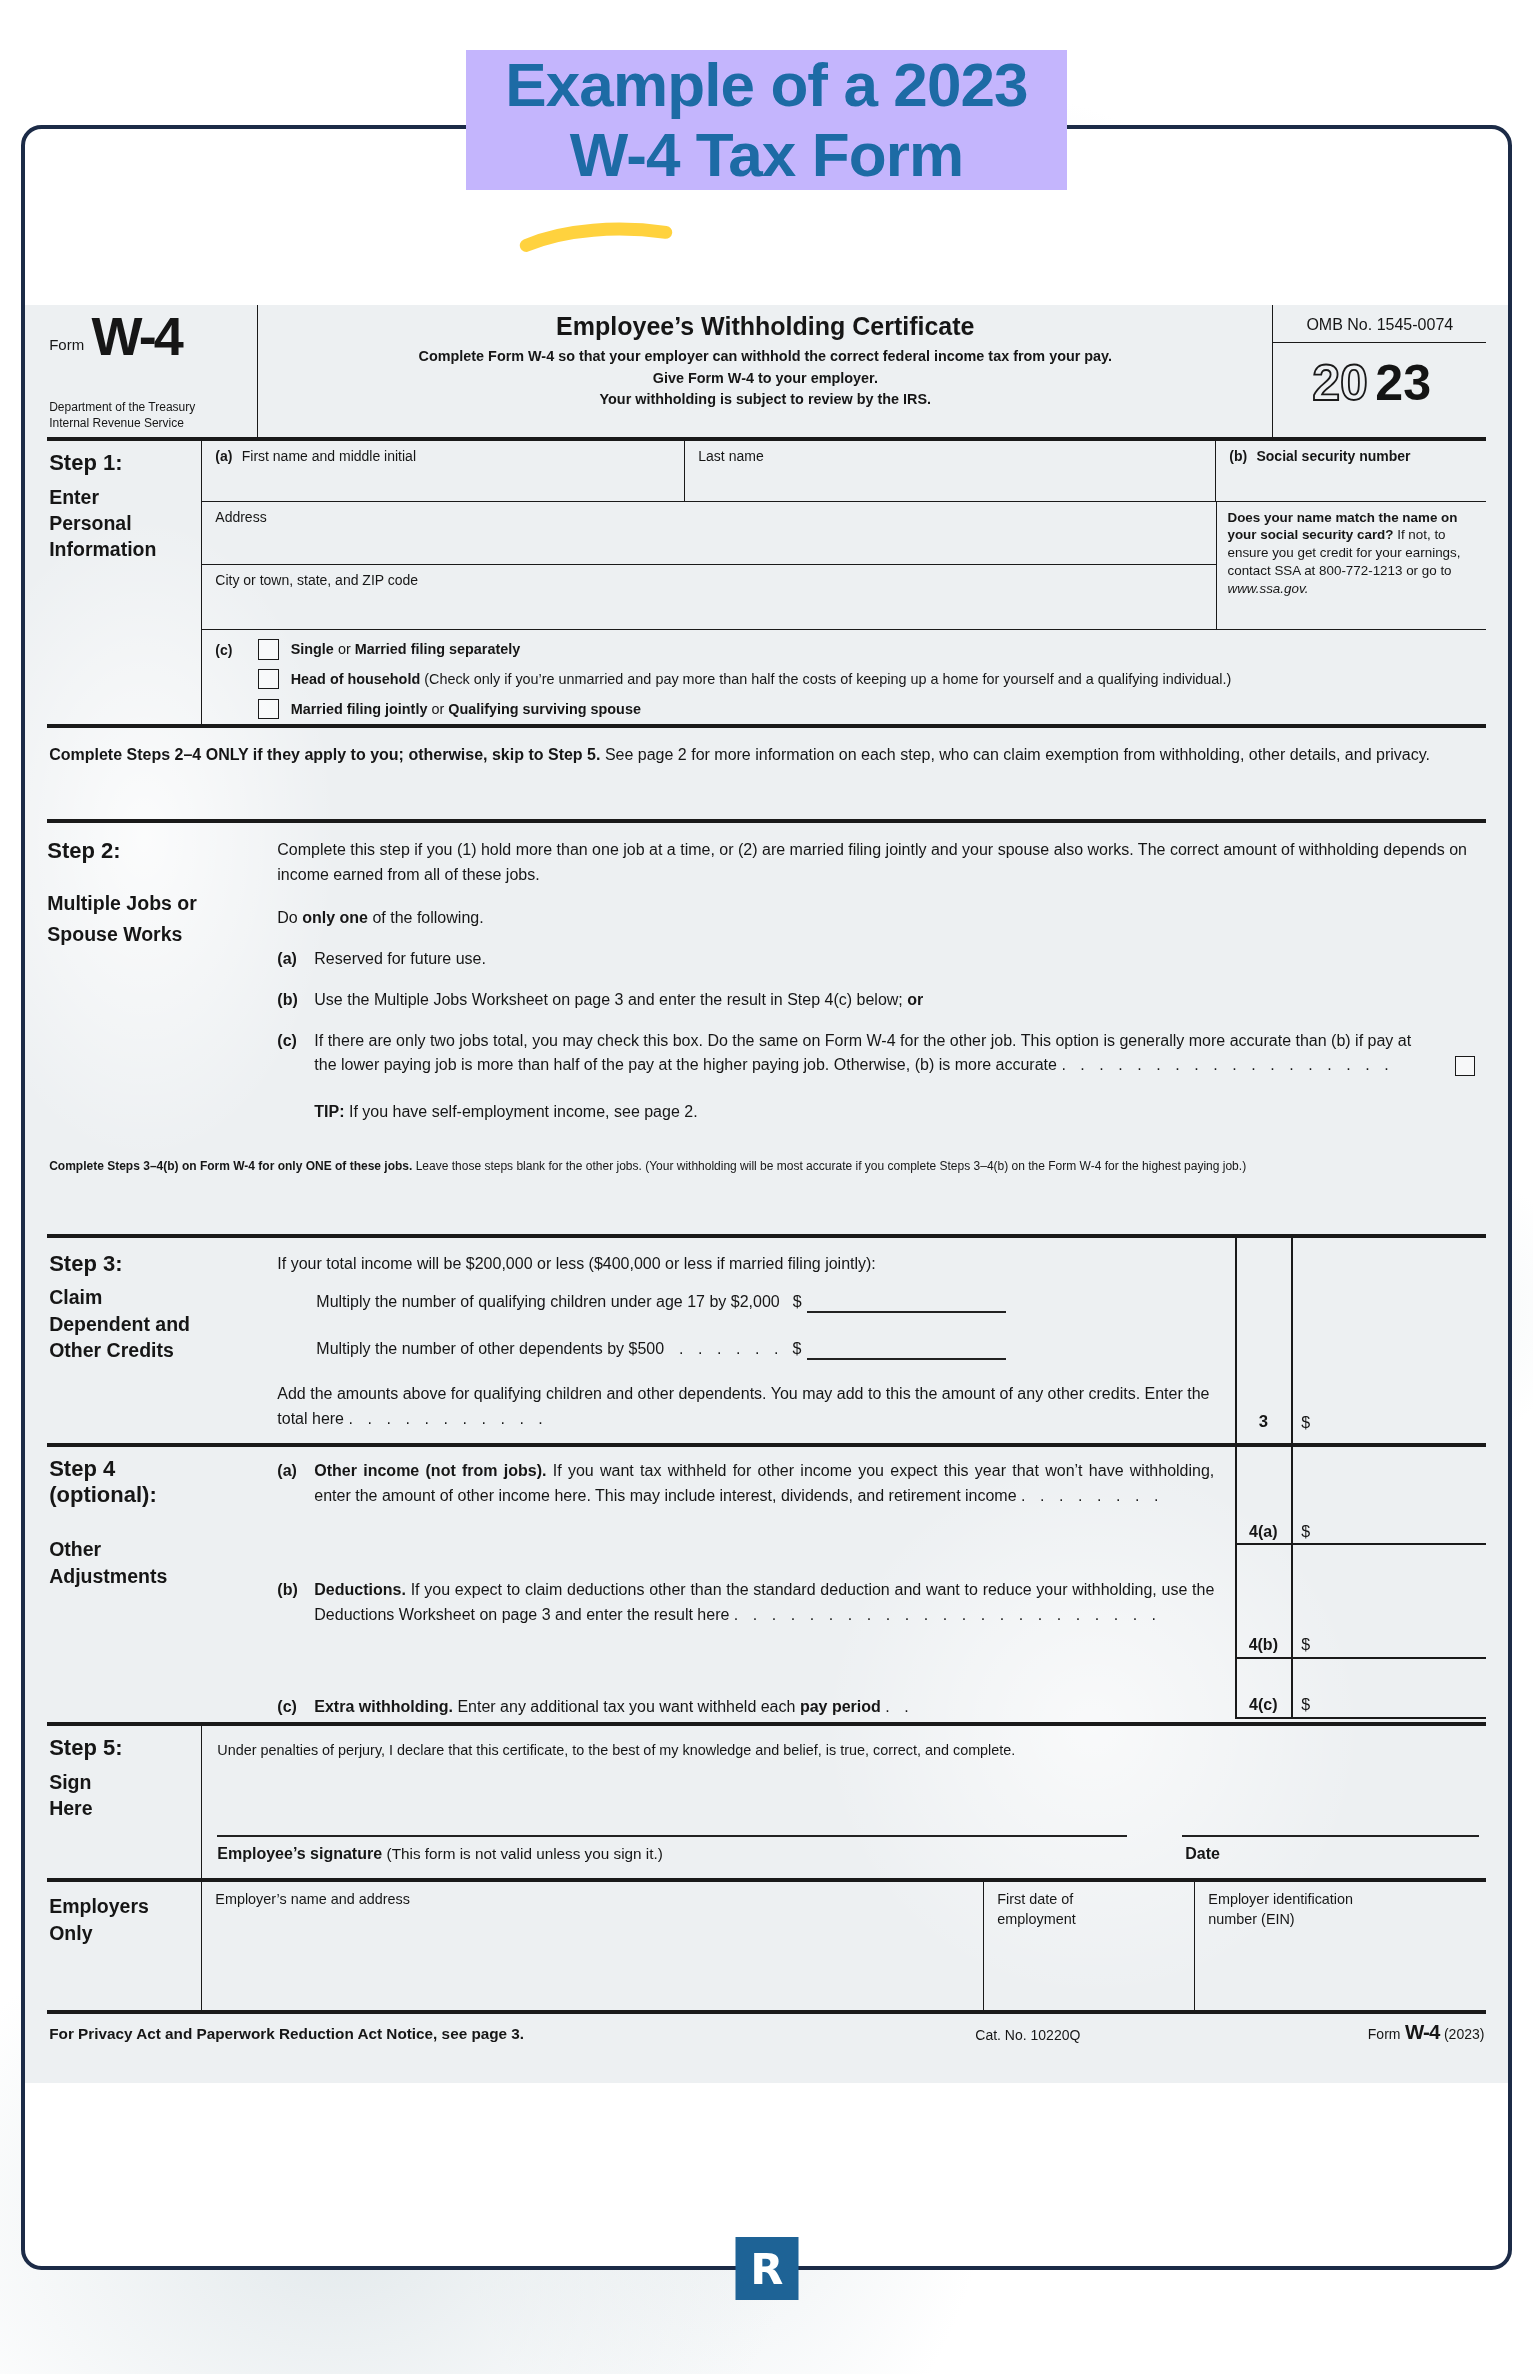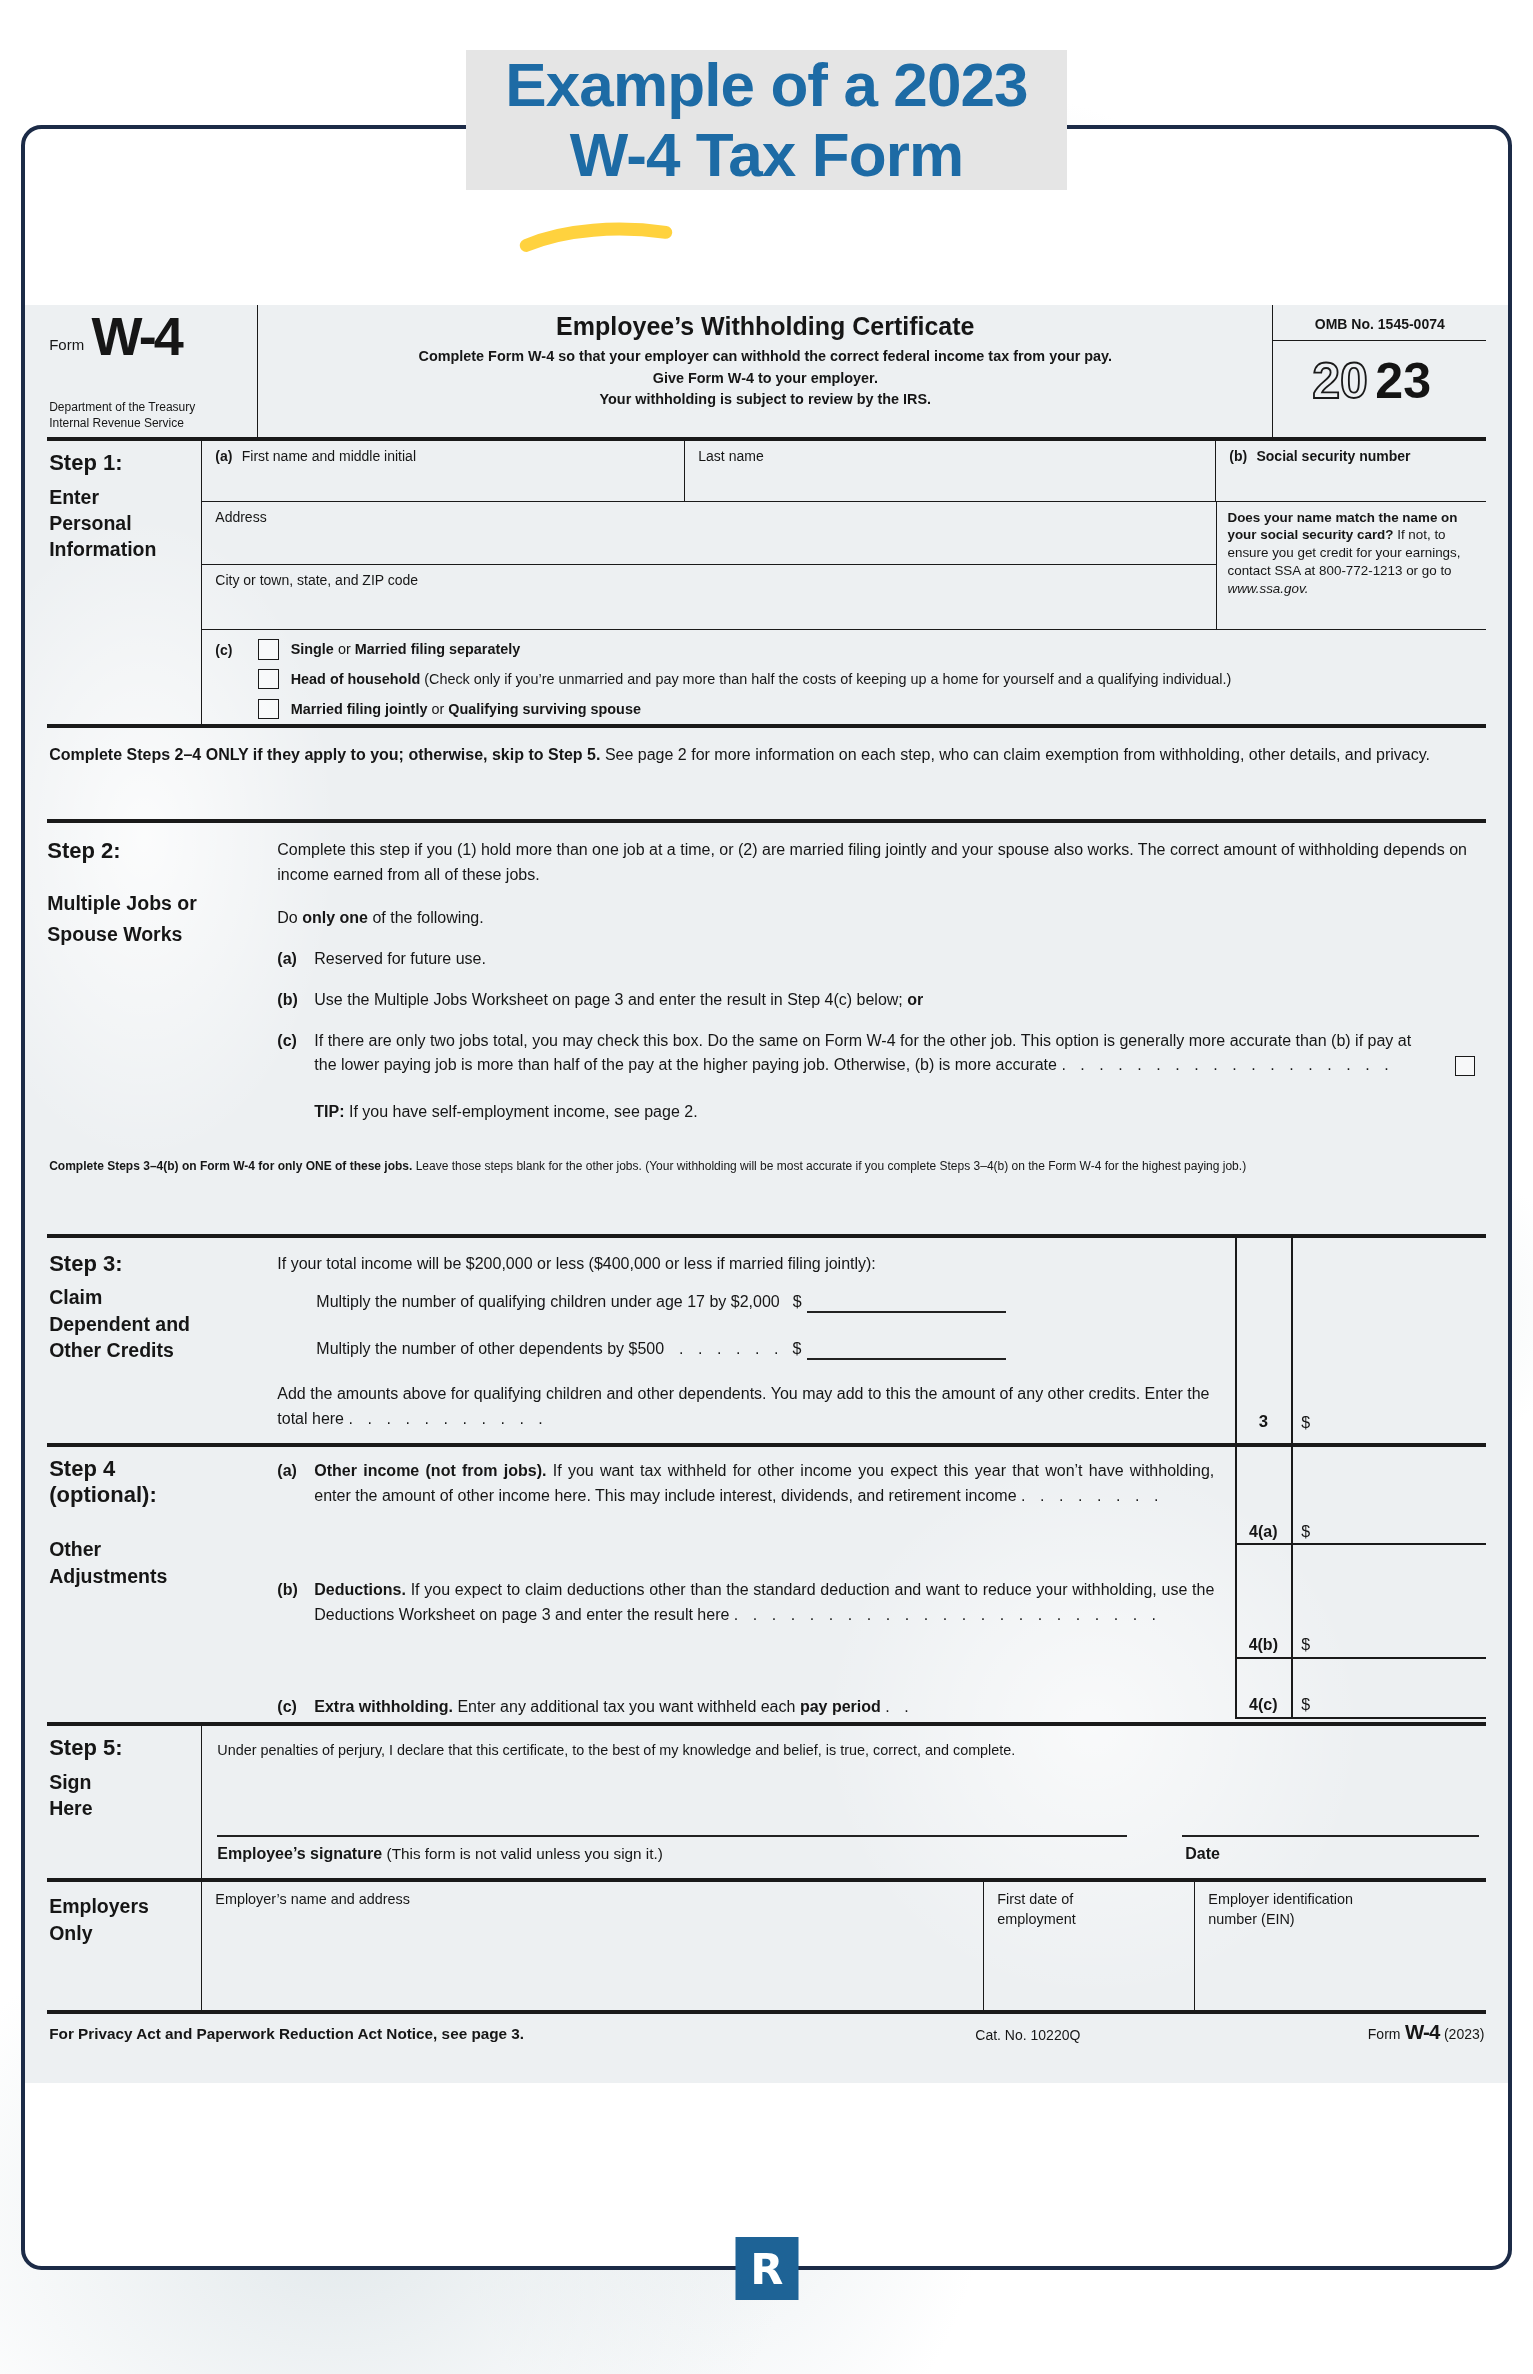--- a/index.html
+++ b/index.html
@@ -12,21 +12,21 @@
     background:
       radial-gradient(ellipse 482px 352px at 62% 14%, rgba(226,233,236,.85), rgba(226,233,236,0) 70%),
       radial-gradient(ellipse 649px 482px at 22% 94%, rgba(224,231,234,.9), rgba(224,231,234,0) 70%),
       radial-gradient(ellipse 390px 594px at 47% 88%, rgba(228,234,237,.8), rgba(228,234,237,0) 72%),
       radial-gradient(ellipse 334px 241px at 88% 55%, rgba(229,235,237,.7), rgba(229,235,237,0) 70%),
       #ffffff;
   }
 
   
   .page-title { position:absolute; top:50px; left:0; right:0; text-align:center; z-index:5; }
-  .page-title .tbox { display:inline-block; position:relative; background:#e5e5e5; padding:0 39px; }
+  .page-title .tbox { display:inline-block; position:relative; background:#c4b5fd; padding:0 39px; }
   .page-title .tline {
     font-size:62px; line-height:70px; font-weight:800; letter-spacing:-0.9px;
     color:#1d6ba5; white-space:nowrap;
   }
   .swoosh { position:absolute; left:calc(50% - 249px); top:171px; width:158px; height:32px; }
 
   
   .card {
     position:absolute; left:21.3px; top:125px; width:1491px; height:2145px;
     border:4.6px solid #1c2b47; border-radius:20.4px; background:#ffffff; z-index:1;
@@ -51,21 +51,21 @@
   .fh-left { display:flex; flex-direction:column; justify-content:space-between; padding:9.3px 0 5.6px 1.9px; }
   .fh-formrow { display:flex; align-items:flex-end; gap:7.4px; }
   .fh-formword { font-size:15px; padding-bottom:6.5px; }
   .fh-formnum { font-size:54px; line-height:45px; font-weight:800; letter-spacing:-2.8px; }
   .fh-dept { font-size:12px; line-height:1.32; }
   .fh-mid { border-left:1.9px solid #1a1a1a; border-right:1.9px solid #1a1a1a; text-align:center; padding:7.4px 28px 0; }
   .fh-title { font-size:25px; font-weight:bold; }
   .fh-sub { font-size:14.4px; font-weight:bold; line-height:1.5; margin-top:4.6px; }
   .fh-sub2 { font-size:14.4px; font-weight:bold; line-height:1.5; }
   .fh-right { text-align:center; }
-  .fh-omb { font-size:14px; padding:11px 3.7px 8.3px; border-bottom:1.9px solid #1a1a1a;font-weight:bold; }
+  .fh-omb { font-size:16px; padding:11px 3.7px 8.3px; border-bottom:1.9px solid #1a1a1a; }
   .fh-year { padding-top:13px;text-decoration:underline; }
 
   
   .step1 { height:287px; display:grid; grid-template-columns:155px 1fr; }
   .s-labelcol { border-right:1.9px solid #1a1a1a; padding:9.3px 5.6px 0 1.9px; }
   .s-title { font-size:22px; font-weight:800; }
   .s-sub { font-size:19.5px; font-weight:800; line-height:1.35; margin-top:7.4px; }
   .s1-row1 { display:grid; grid-template-columns:482px 531px 1fr; height:61px; border-bottom:1.4px solid #1a1a1a; }
   .s1-cell { padding:6.5px 7.4px 0 13px; }
   .s1-cell + .s1-cell { border-left:1.4px solid #1a1a1a; }

